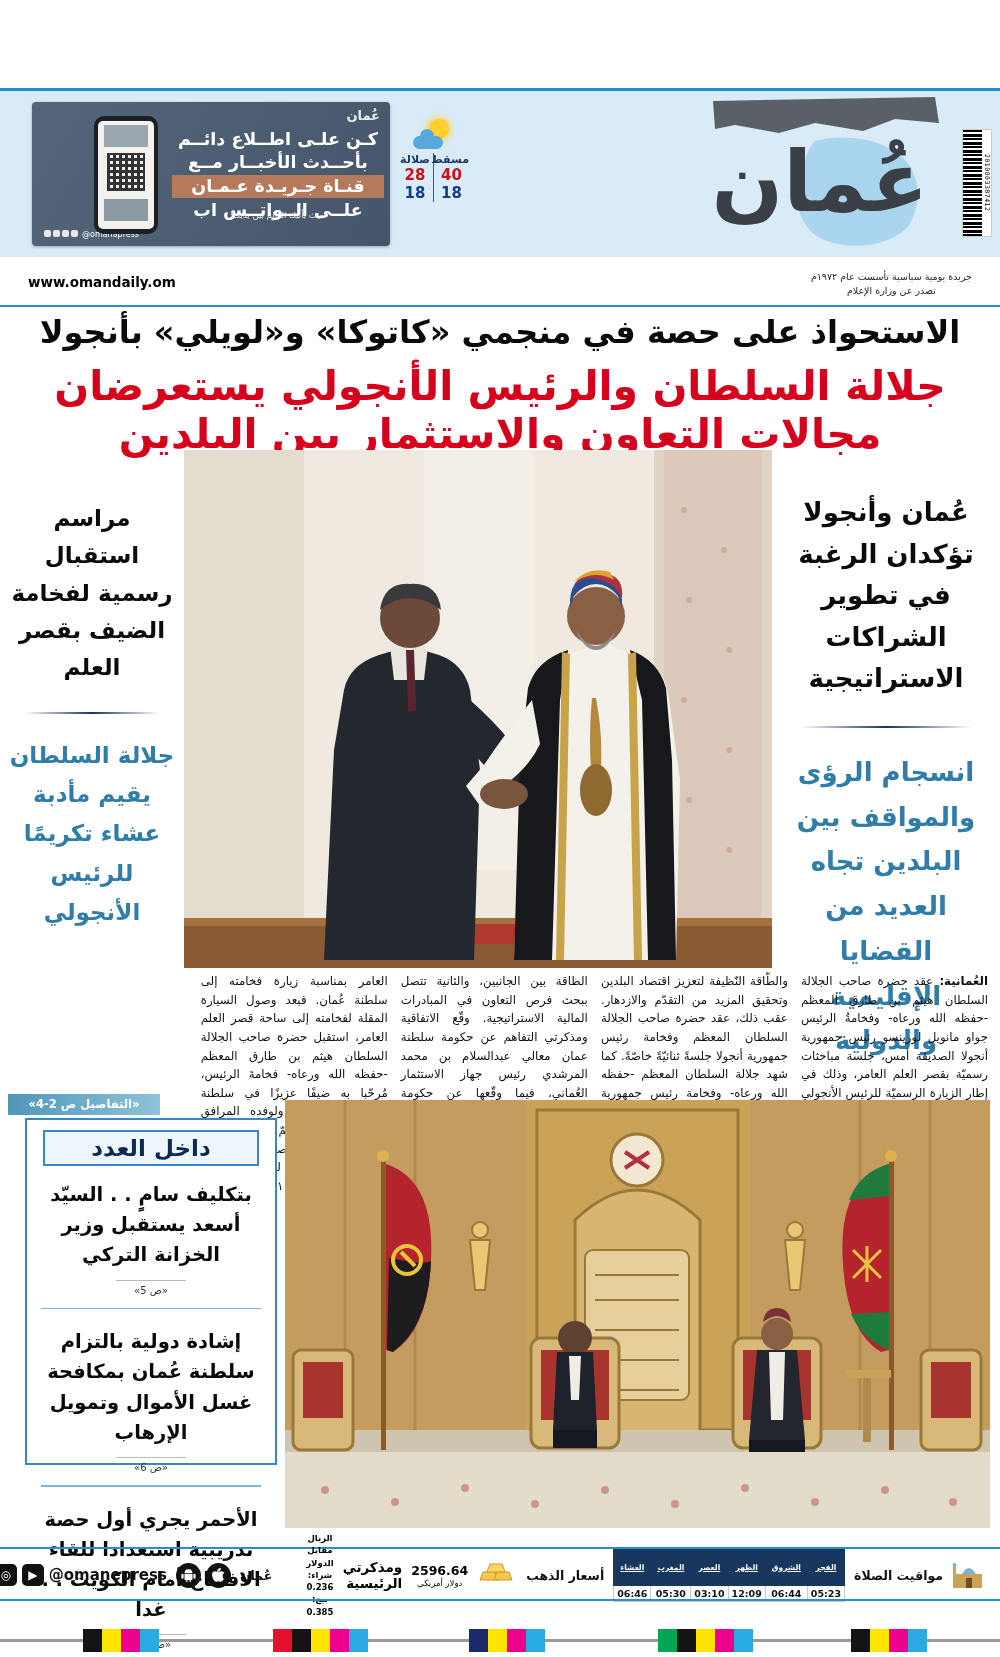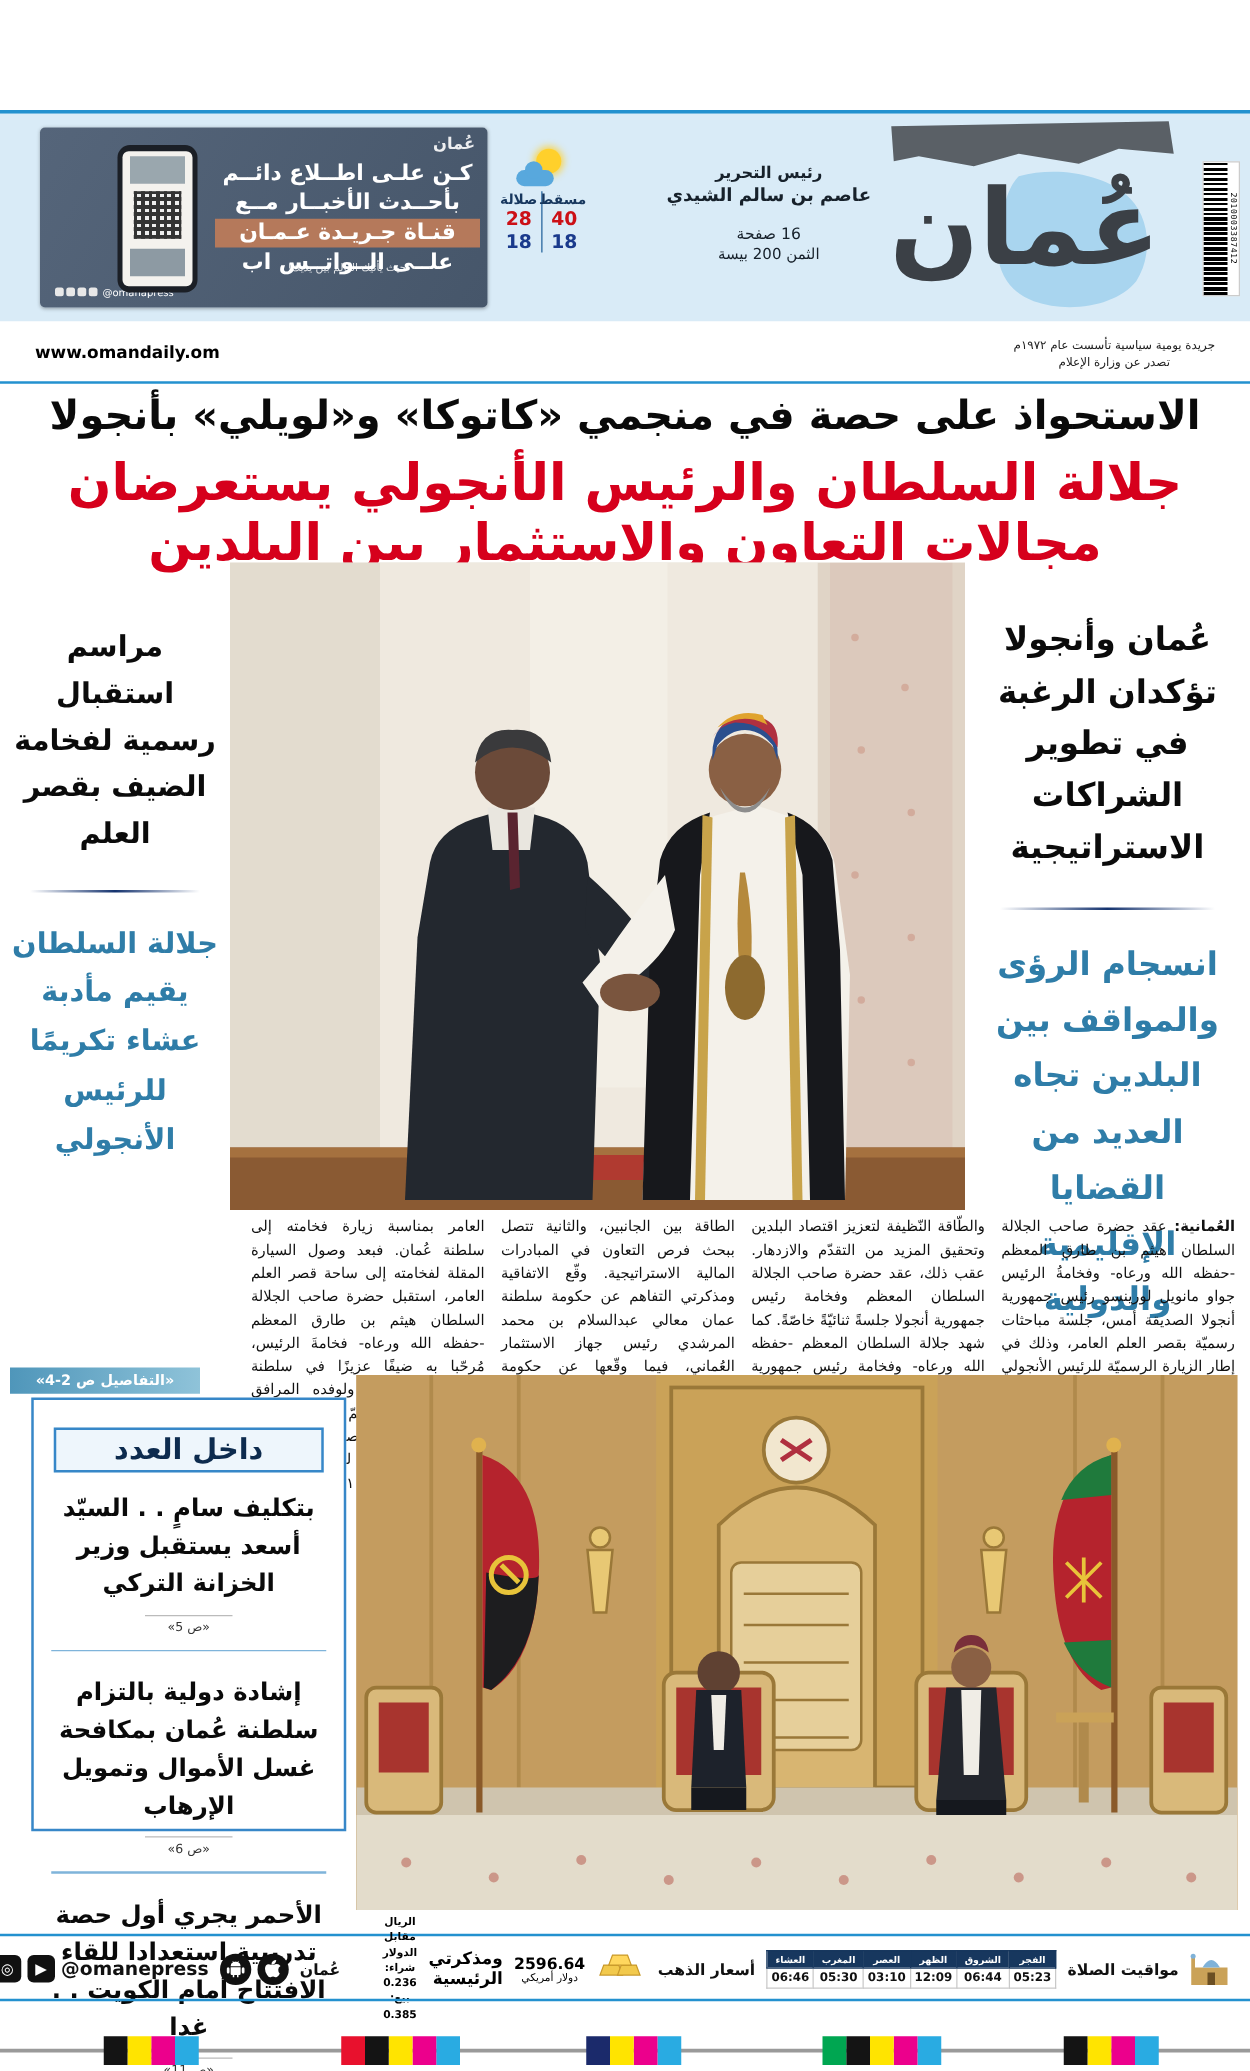--- a/index.html
+++ b/index.html
@@ -84,36 +84,36 @@
 
   
   .bodytext { position:absolute; top:972px; right:12px; width:978px; direction:rtl; }
   .bcol { display:inline-block; vertical-align:top; width:187px; margin-left:8px; font-size:11.8px; line-height:1.58; text-align:justify; color:#111; }
   .bcol:last-child { margin-left:0; }
   .bcol b { font-weight:bold; }
 
   .details-badge { position:absolute; top:1094px; left:8px; width:152px; height:21px; line-height:21px; text-align:center; color:#fff; font-size:11.5px; font-weight:bold; background:linear-gradient(to left,#8fc3d9,#4f96ba); }
 
   
-  .inside { position:absolute; top:1118px; left:25px; width:252px; height:347px; border:2.5px solid #3787c8; background:#fff; padding:12px 10px; }
+  .inside { position:absolute; top:1118px; left:25px; width:252px; height:347px; border:2.5px solid #3787c8; background:#fff; padding:0 10px; }
   .in-title { margin:10px 6px 4px; border:2px solid #3787c8; background:#eef6fc; text-align:center; font-size:23px; font-weight:bold; color:#0d2b4e; padding:3px 0; }
   .in-item { text-align:center; padding:10px 0 4px; }
   .in-head { font-size:19.5px; font-weight:bold; color:#0a0a0a; line-height:1.55; }
   .in-pageref { margin-top:9px; font-size:10px; color:#333; }
   .in-pageref:before { content:""; display:block; width:70px; height:1px; background:#bbb; margin:0 auto 4px; }
   .in-sep { height:1.5px; background:#7fb4da; margin:8px 4px; }
 
   
   .photo-2 { position:absolute; top:1100px; right:10px; width:705px; height:428px; background:#c9a368; overflow:hidden; }
 
   
   .footer { position:absolute; top:1552px; left:0; width:1000px; height:46px; direction:rtl; display:flex; align-items:center; padding:0 14px; gap:9px; }
   .f-label { font-size:12.5px; font-weight:bold; color:#111; white-space:nowrap; }
   .prayer-table { border-collapse:collapse; direction:rtl; }
-  .prayer-table th { background:#17375e; color:#fff; font-size:7.5px; font-weight:bold; padding:2px 6px; border:1px solid #17375e; }
+  .prayer-table th { background:#17375e; color:#fff; font-size:7.5px; font-weight:bold; padding:13px 6px; border:1px solid #17375e;text-decoration:underline; }
   .prayer-table td { font-size:9.5px; font-weight:bold; color:#111; padding:2px 3px; border:1px solid #c9c9c9; text-align:center; direction:ltr; }
   .gold-icon svg { display:block; }
   .gold-val { text-align:center; }
   .gold-num { font-size:12.5px; font-weight:bold; direction:ltr; }
   .gold-unit { font-size:8.5px; }
   .cur-title { font-size:13.5px; font-weight:bold; }
   .cur-lines { text-align:center; font-size:8.5px; font-weight:bold; line-height:1.45;margin-left:25px; }
   .apps { display:flex; align-items:center; gap:5px; }
   .app-circle { width:25px; height:25px; border-radius:50%; background:#111; color:#fff; display:flex; align-items:center; justify-content:center; }
   .social { display:flex; align-items:center; gap:5px; direction:ltr; margin-right:auto; }
@@ -171,26 +171,20 @@
           <div class="wx-lo">18</div>
         </div>
         <div class="wx-col">
           <div class="wx-city">صلالة</div>
           <div class="wx-hi">28</div>
           <div class="wx-lo">18</div>
         </div>
       </div>
     </div>
 
-    <div class="editor">
-      <div class="ed-title">رئيس التحرير</div>
-      <div class="ed-name">عاصم بن سالم الشيدي</div>
-      <div class="ed-pages">16 صفحة</div>
-      <div class="ed-price">الثمن 200 بيسة</div>
-    </div>
 
     <div class="logo">
       <svg viewBox="0 0 250 162">
         <path d="M18 8 L240 4 L244 30 L200 26 L168 38 L120 30 L84 40 L40 32 L20 36 Z" fill="#5a6066"></path>
         <path d="M120 48 C150 40 185 46 205 62 C225 78 228 110 214 132 C198 152 160 158 132 148 C110 140 100 120 104 96 C107 76 110 58 120 48 Z" fill="#a9d5ef"></path>
         <text x="125" y="118" text-anchor="middle" font-size="84" font-weight="bold" fill="#3b4046" font-family="DejaVu Sans, sans-serif">عُمان</text>
       </svg>
     </div>
 
     <div class="barcode">

